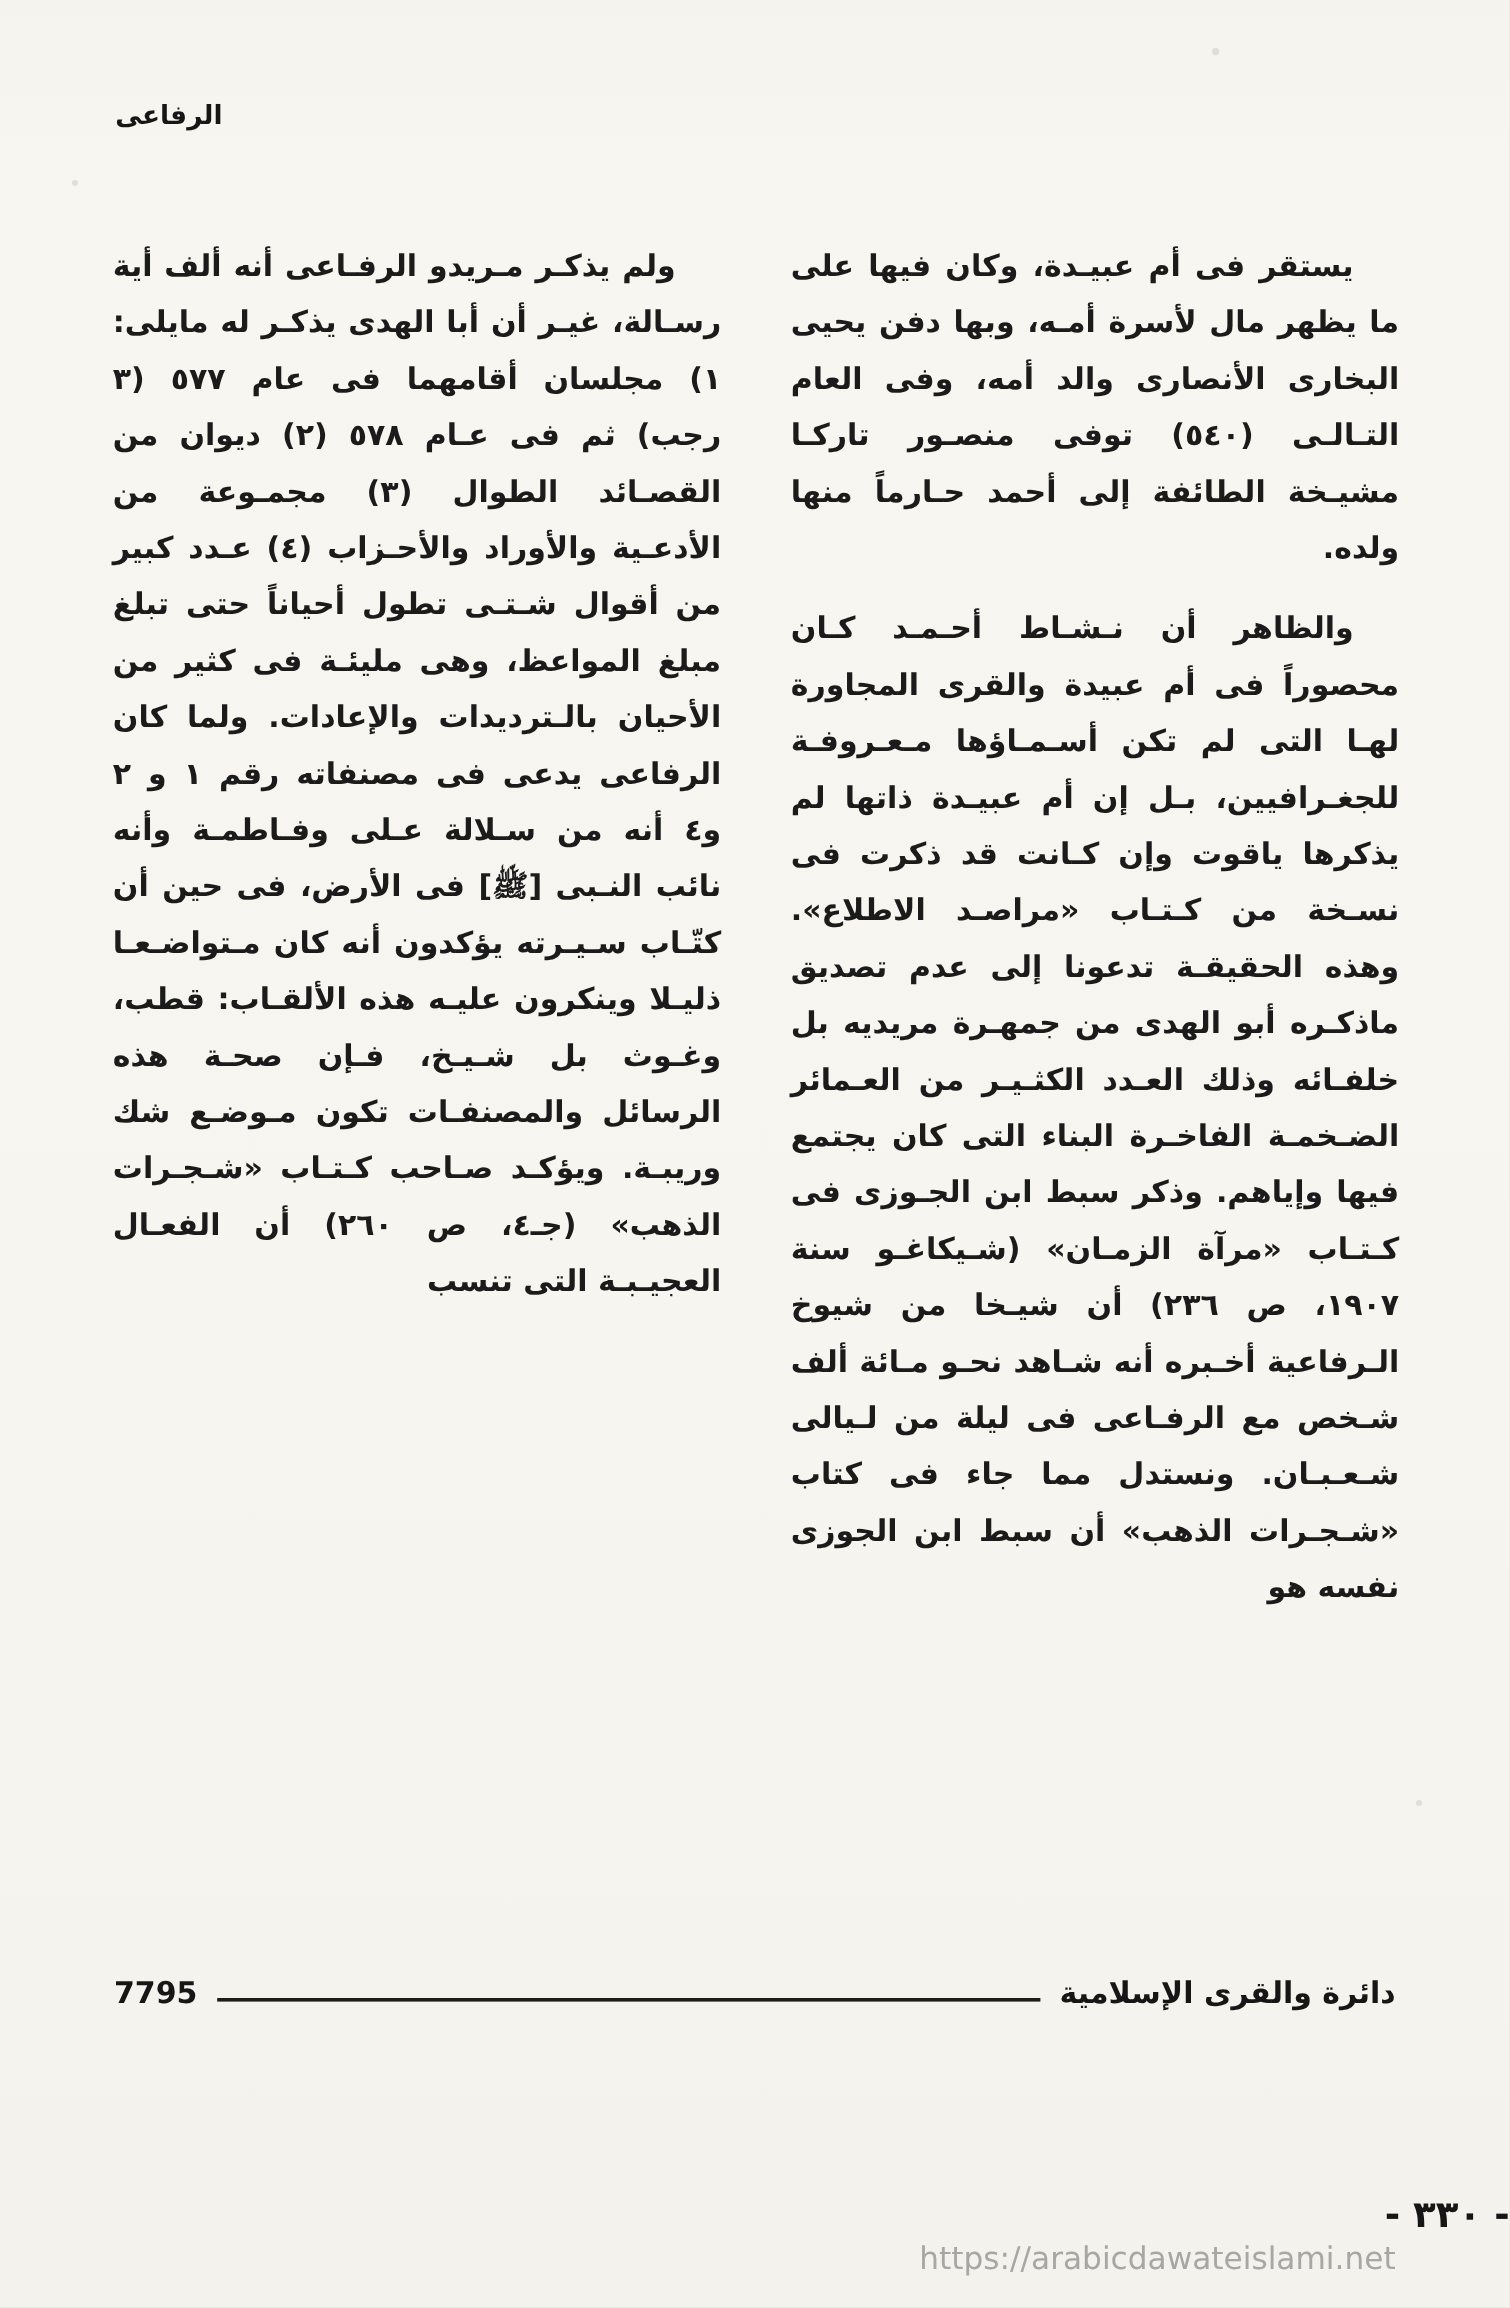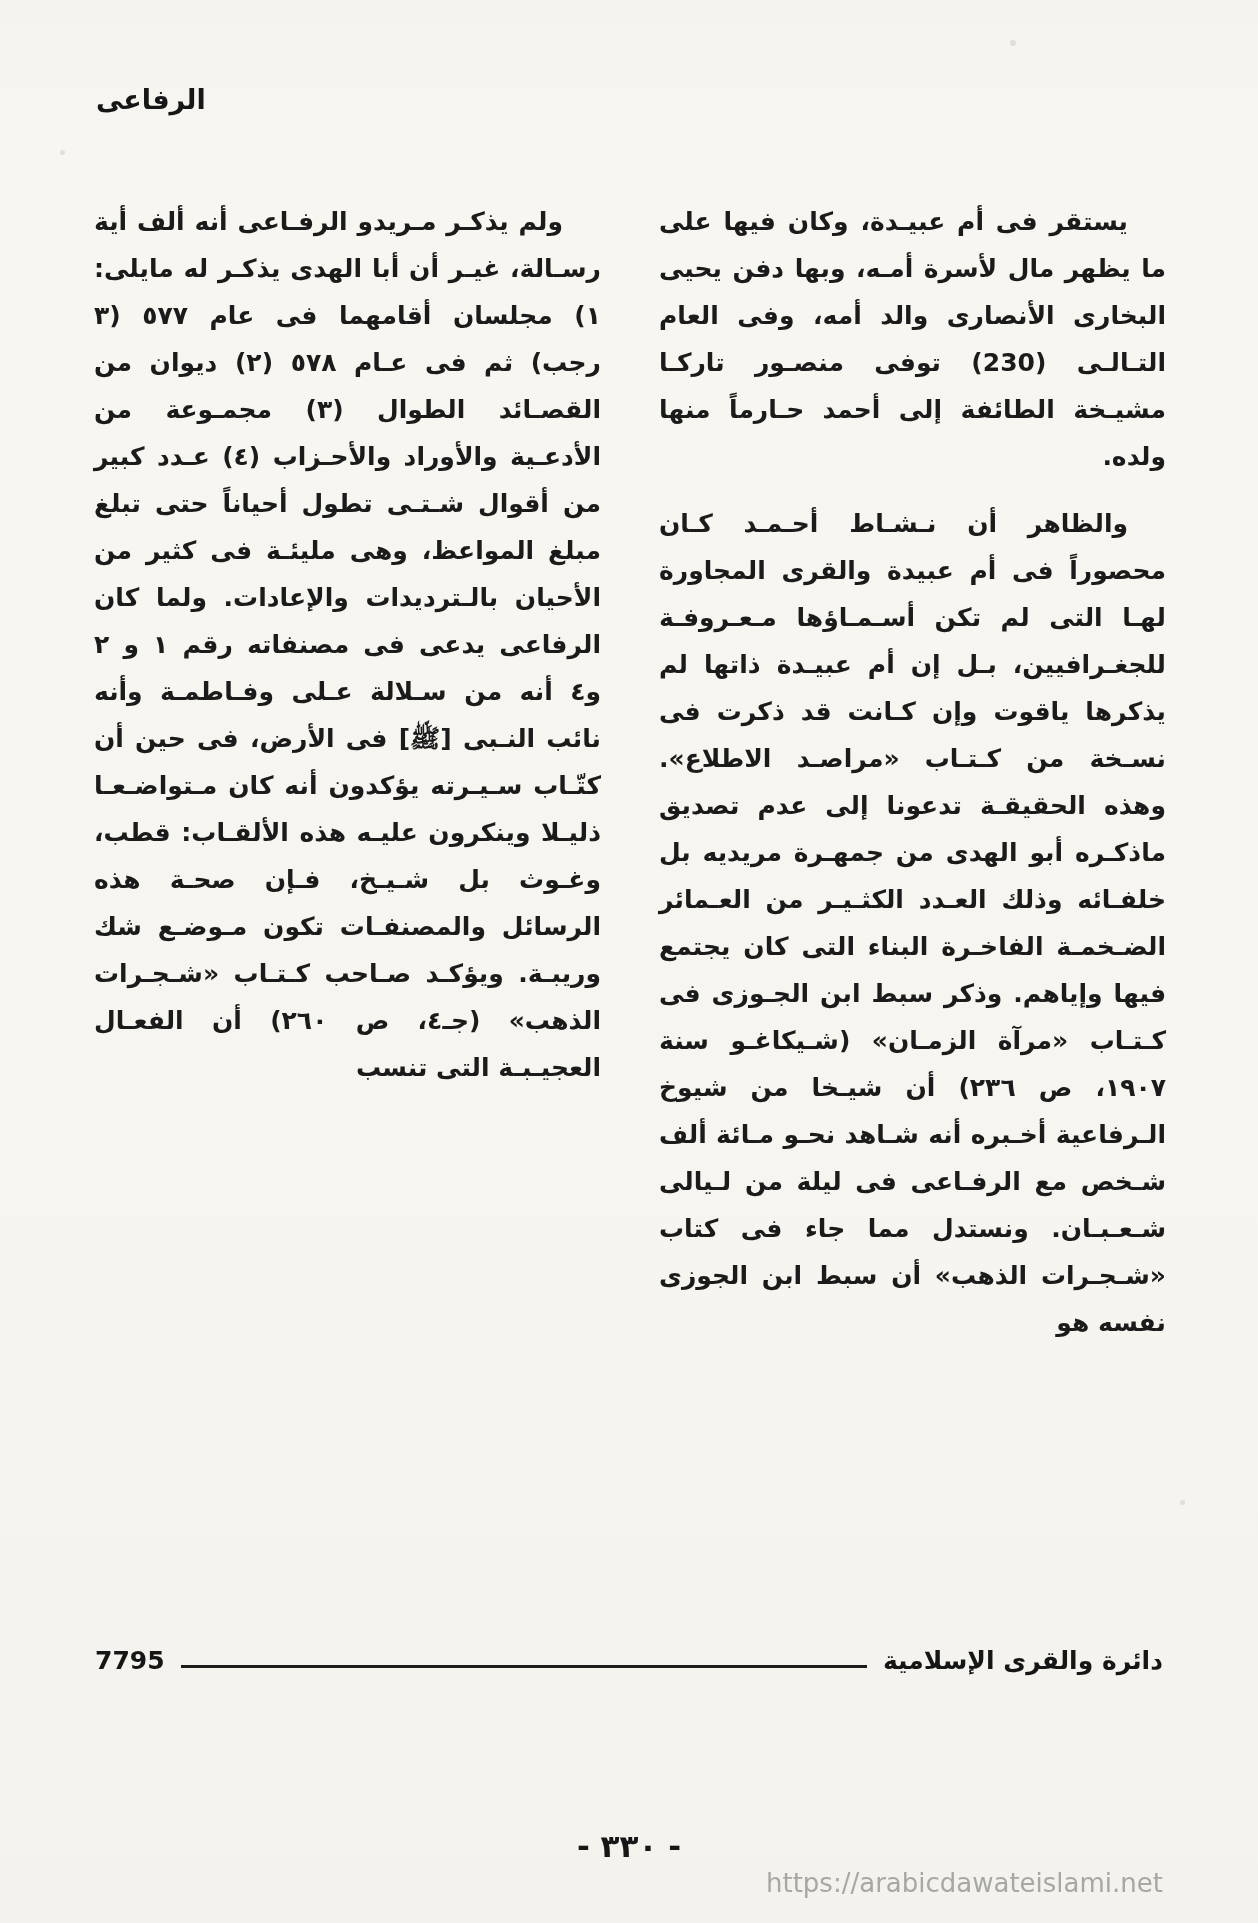--- a/index.html
+++ b/index.html
@@ -11,21 +11,21 @@
     background:#f7f5f0;
     background-image:linear-gradient(180deg,#f5f3ee 0%,#f8f6f1 8%,#f7f5f0 60%,#f4f2ec 100%);
     font-family:"DejaVu Sans", sans-serif;
     color:#161616;
     overflow:hidden;
   }
   .header-label{
     position:absolute;
     top:84px;
     left:96px;
-    font-size:27px;
+    font-size:22px;
     font-weight:bold;
     direction:rtl;
   }
   .columns{
     position:absolute;
     top:198px;
     left:94px;
     right:92px;
     direction:rtl;
     display:flex;
@@ -60,21 +60,20 @@
   .footer-rule{
     flex:1;
     border-bottom:3px solid #1c1c1c;
     margin-bottom:7px;
   }
   .page-number{
     position:absolute;
     top:1828px;
     left:0;
     width:1258px;
-    text-align:center;
     font-size:31px;
     font-weight:bold;
     letter-spacing:3px;
     direction:rtl;
   }
   .watermark{
     position:absolute;
     top:1868px;
     left:766px;
     direction:ltr;
@@ -87,21 +86,21 @@
 </style>
 </head>
 <body>
 
 <div class="page">
 
   <div class="header-label">الرفاعى</div>
 
   <div class="columns">
     <div class="column">
-      <p>يستقر فى أم عبيـدة، وكان فيها على ما يظهر مال لأسرة أمـه، وبها دفن يحيى البخارى الأنصارى والد أمه، وفى العام التـالـى (230) توفى منصـور تاركـا مشيـخة الطائفة إلى أحمد حـارماً منها ولده.</p>
+      <p>يستقر فى أم عبيـدة، وكان فيها على ما يظهر مال لأسرة أمـه، وبها دفن يحيى البخارى الأنصارى والد أمه، وفى العام التـالـى (٥٤٠) توفى منصـور تاركـا مشيـخة الطائفة إلى أحمد حـارماً منها ولده.</p>
       <p>والظاهر أن نـشـاط أحـمـد كـان محصوراً فى أم عبيدة والقرى المجاورة لهـا التى لم تكن أسـمـاؤها مـعـروفـة للجغـرافيين، بـل إن أم عبيـدة ذاتها لم يذكرها ياقوت وإن كـانت قد ذكرت فى نسـخة من كـتـاب «مراصـد الاطلاع». وهذه الحقيقـة تدعونا إلى عدم تصديق ماذكـره أبو الهدى من جمهـرة مريديه بل خلفـائه وذلك العـدد الكثـيـر من العـمائر الضـخمـة الفاخـرة البناء التى كان يجتمع فيها وإياهم. وذكر سبط ابن الجـوزى فى كـتـاب «مرآة الزمـان» (شـيكاغـو سنة ١٩٠٧، ص ٢٣٦) أن شيـخا من شيوخ الـرفاعية أخـبره أنه شـاهد نحـو مـائة ألف شـخص مع الرفـاعى فى ليلة من لـيالى شـعـبـان. ونستدل مما جاء فى كتاب «شـجـرات الذهب» أن سبط ابن الجوزى نفسه هو</p>
     </div>
     <div class="column">
       <p>ولم يذكـر مـريدو الرفـاعى أنه ألف أية رسـالة، غيـر أن أبا الهدى يذكـر له مايلى: ١) مجلسان أقامهما فى عام ٥٧٧ (٣ رجب) ثم فى عـام ٥٧٨ (٢) ديوان من القصـائد الطوال (٣) مجمـوعة من الأدعـية والأوراد والأحـزاب (٤) عـدد كبير من أقوال شـتـى تطول أحياناً حتى تبلغ مبلغ المواعظ، وهى مليئـة فى كثير من الأحيان بالـترديدات والإعادات. ولما كان الرفاعى يدعى فى مصنفاته رقم ١ و ٢ و٤ أنه من سـلالة عـلى وفـاطمـة وأنه نائب النـبى [ﷺ] فى الأرض، فى حين أن كتّـاب سـيـرته يؤكدون أنه كان مـتواضـعـا ذليـلا وينكرون عليـه هذه الألقـاب: قطب، وغـوث بل شـيـخ، فـإن صحـة هذه الرسائل والمصنفـات تكون مـوضـع شك وريبـة. ويؤكـد صـاحب كـتـاب «شـجـرات الذهب» (جـ٤، ص ٢٦٠) أن الفعـال العجيـبـة التى تنسب</p>
     </div>
   </div>
 
   <div class="footer">
     <span>دائرة والقرى الإسلامية</span>
     <span class="footer-rule"></span>

